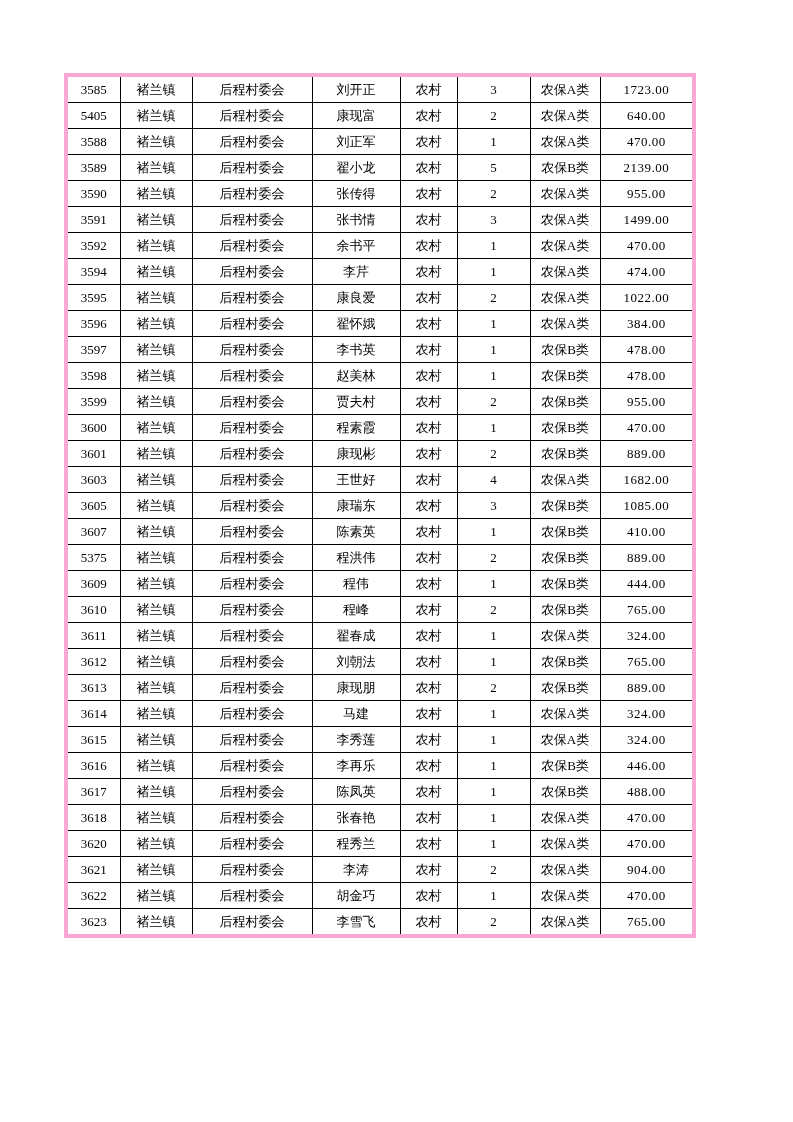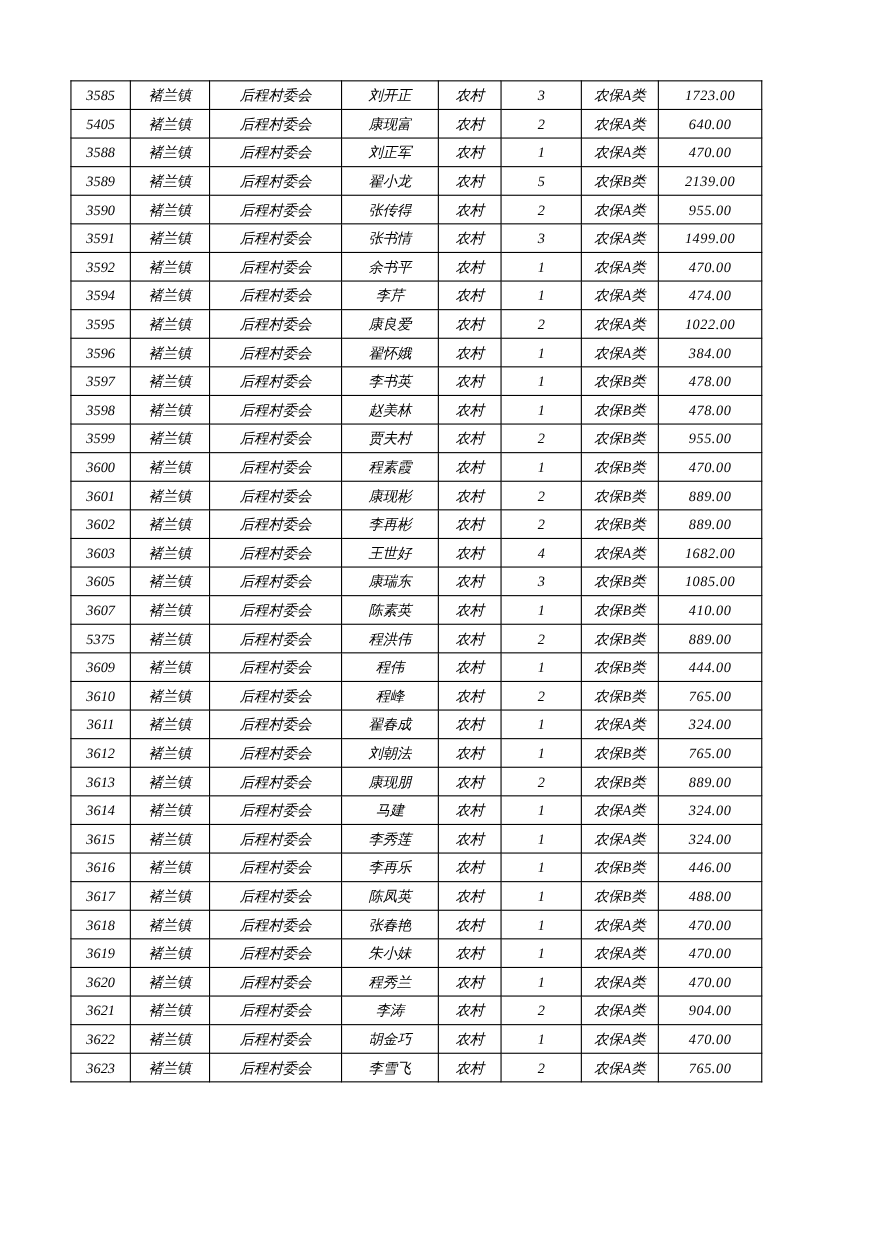--- a/index.html
+++ b/index.html
@@ -14,22 +14,21 @@
     overflow: hidden;
   }
   .sheet {
     position: absolute;
     left: 64px;
     top: 73px;
   }
   table.grid {
     border-collapse: collapse;
     table-layout: fixed;
-    border: 1px solid #f9a8d4;
-    font-style: italic;
+    border: 4px solid #f9a8d4;
   }
   table.grid td {
     border: 1px solid #000;
     height: 25px;
     padding: 0 3px;
     font-size: 13px;
     line-height: 25px;
     text-align: center;
     white-space: nowrap;
     overflow: hidden;
@@ -205,140 +204,130 @@
           <td class="cell-serial">3601</td>
           <td class="cell-town">褚兰镇</td>
           <td class="cell-village">后程村委会</td>
           <td class="cell-name">康现彬</td>
           <td class="cell-residence">农村</td>
           <td class="cell-count">2</td>
           <td class="cell-category">农保B类</td>
           <td class="cell-amount">889.00</td>
         </tr>
         <tr>
-          <td class="cell-serial">3602</td>
-          <td class="cell-town">褚兰镇</td>
-          <td class="cell-village">后程村委会</td>
-          <td class="cell-name">李再彬</td>
+          <td class="cell-serial">3603</td>
+          <td class="cell-town">褚兰镇</td>
+          <td class="cell-village">后程村委会</td>
+          <td class="cell-name">王世好</td>
+          <td class="cell-residence">农村</td>
+          <td class="cell-count">4</td>
+          <td class="cell-category">农保A类</td>
+          <td class="cell-amount">1682.00</td>
+        </tr>
+        <tr>
+          <td class="cell-serial">3605</td>
+          <td class="cell-town">褚兰镇</td>
+          <td class="cell-village">后程村委会</td>
+          <td class="cell-name">康瑞东</td>
+          <td class="cell-residence">农村</td>
+          <td class="cell-count">3</td>
+          <td class="cell-category">农保B类</td>
+          <td class="cell-amount">1085.00</td>
+        </tr>
+        <tr>
+          <td class="cell-serial">3607</td>
+          <td class="cell-town">褚兰镇</td>
+          <td class="cell-village">后程村委会</td>
+          <td class="cell-name">陈素英</td>
+          <td class="cell-residence">农村</td>
+          <td class="cell-count">1</td>
+          <td class="cell-category">农保B类</td>
+          <td class="cell-amount">410.00</td>
+        </tr>
+        <tr>
+          <td class="cell-serial">5375</td>
+          <td class="cell-town">褚兰镇</td>
+          <td class="cell-village">后程村委会</td>
+          <td class="cell-name">程洪伟</td>
           <td class="cell-residence">农村</td>
           <td class="cell-count">2</td>
           <td class="cell-category">农保B类</td>
           <td class="cell-amount">889.00</td>
         </tr>
         <tr>
-          <td class="cell-serial">3603</td>
-          <td class="cell-town">褚兰镇</td>
-          <td class="cell-village">后程村委会</td>
-          <td class="cell-name">王世好</td>
-          <td class="cell-residence">农村</td>
-          <td class="cell-count">4</td>
-          <td class="cell-category">农保A类</td>
-          <td class="cell-amount">1682.00</td>
-        </tr>
-        <tr>
-          <td class="cell-serial">3605</td>
-          <td class="cell-town">褚兰镇</td>
-          <td class="cell-village">后程村委会</td>
-          <td class="cell-name">康瑞东</td>
-          <td class="cell-residence">农村</td>
-          <td class="cell-count">3</td>
-          <td class="cell-category">农保B类</td>
-          <td class="cell-amount">1085.00</td>
-        </tr>
-        <tr>
-          <td class="cell-serial">3607</td>
-          <td class="cell-town">褚兰镇</td>
-          <td class="cell-village">后程村委会</td>
-          <td class="cell-name">陈素英</td>
-          <td class="cell-residence">农村</td>
-          <td class="cell-count">1</td>
-          <td class="cell-category">农保B类</td>
-          <td class="cell-amount">410.00</td>
-        </tr>
-        <tr>
-          <td class="cell-serial">5375</td>
-          <td class="cell-town">褚兰镇</td>
-          <td class="cell-village">后程村委会</td>
-          <td class="cell-name">程洪伟</td>
+          <td class="cell-serial">3609</td>
+          <td class="cell-town">褚兰镇</td>
+          <td class="cell-village">后程村委会</td>
+          <td class="cell-name">程伟</td>
+          <td class="cell-residence">农村</td>
+          <td class="cell-count">1</td>
+          <td class="cell-category">农保B类</td>
+          <td class="cell-amount">444.00</td>
+        </tr>
+        <tr>
+          <td class="cell-serial">3610</td>
+          <td class="cell-town">褚兰镇</td>
+          <td class="cell-village">后程村委会</td>
+          <td class="cell-name">程峰</td>
+          <td class="cell-residence">农村</td>
+          <td class="cell-count">2</td>
+          <td class="cell-category">农保B类</td>
+          <td class="cell-amount">765.00</td>
+        </tr>
+        <tr>
+          <td class="cell-serial">3611</td>
+          <td class="cell-town">褚兰镇</td>
+          <td class="cell-village">后程村委会</td>
+          <td class="cell-name">翟春成</td>
+          <td class="cell-residence">农村</td>
+          <td class="cell-count">1</td>
+          <td class="cell-category">农保A类</td>
+          <td class="cell-amount">324.00</td>
+        </tr>
+        <tr>
+          <td class="cell-serial">3612</td>
+          <td class="cell-town">褚兰镇</td>
+          <td class="cell-village">后程村委会</td>
+          <td class="cell-name">刘朝法</td>
+          <td class="cell-residence">农村</td>
+          <td class="cell-count">1</td>
+          <td class="cell-category">农保B类</td>
+          <td class="cell-amount">765.00</td>
+        </tr>
+        <tr>
+          <td class="cell-serial">3613</td>
+          <td class="cell-town">褚兰镇</td>
+          <td class="cell-village">后程村委会</td>
+          <td class="cell-name">康现朋</td>
           <td class="cell-residence">农村</td>
           <td class="cell-count">2</td>
           <td class="cell-category">农保B类</td>
           <td class="cell-amount">889.00</td>
         </tr>
         <tr>
-          <td class="cell-serial">3609</td>
-          <td class="cell-town">褚兰镇</td>
-          <td class="cell-village">后程村委会</td>
-          <td class="cell-name">程伟</td>
-          <td class="cell-residence">农村</td>
-          <td class="cell-count">1</td>
-          <td class="cell-category">农保B类</td>
-          <td class="cell-amount">444.00</td>
-        </tr>
-        <tr>
-          <td class="cell-serial">3610</td>
-          <td class="cell-town">褚兰镇</td>
-          <td class="cell-village">后程村委会</td>
-          <td class="cell-name">程峰</td>
-          <td class="cell-residence">农村</td>
-          <td class="cell-count">2</td>
-          <td class="cell-category">农保B类</td>
-          <td class="cell-amount">765.00</td>
-        </tr>
-        <tr>
-          <td class="cell-serial">3611</td>
-          <td class="cell-town">褚兰镇</td>
-          <td class="cell-village">后程村委会</td>
-          <td class="cell-name">翟春成</td>
+          <td class="cell-serial">3614</td>
+          <td class="cell-town">褚兰镇</td>
+          <td class="cell-village">后程村委会</td>
+          <td class="cell-name">马建</td>
           <td class="cell-residence">农村</td>
           <td class="cell-count">1</td>
           <td class="cell-category">农保A类</td>
           <td class="cell-amount">324.00</td>
         </tr>
         <tr>
-          <td class="cell-serial">3612</td>
-          <td class="cell-town">褚兰镇</td>
-          <td class="cell-village">后程村委会</td>
-          <td class="cell-name">刘朝法</td>
-          <td class="cell-residence">农村</td>
-          <td class="cell-count">1</td>
-          <td class="cell-category">农保B类</td>
-          <td class="cell-amount">765.00</td>
-        </tr>
-        <tr>
-          <td class="cell-serial">3613</td>
-          <td class="cell-town">褚兰镇</td>
-          <td class="cell-village">后程村委会</td>
-          <td class="cell-name">康现朋</td>
-          <td class="cell-residence">农村</td>
-          <td class="cell-count">2</td>
-          <td class="cell-category">农保B类</td>
-          <td class="cell-amount">889.00</td>
-        </tr>
-        <tr>
-          <td class="cell-serial">3614</td>
-          <td class="cell-town">褚兰镇</td>
-          <td class="cell-village">后程村委会</td>
-          <td class="cell-name">马建</td>
+          <td class="cell-serial">3615</td>
+          <td class="cell-town">褚兰镇</td>
+          <td class="cell-village">后程村委会</td>
+          <td class="cell-name">李秀莲</td>
           <td class="cell-residence">农村</td>
           <td class="cell-count">1</td>
           <td class="cell-category">农保A类</td>
           <td class="cell-amount">324.00</td>
         </tr>
         <tr>
-          <td class="cell-serial">3615</td>
-          <td class="cell-town">褚兰镇</td>
-          <td class="cell-village">后程村委会</td>
-          <td class="cell-name">李秀莲</td>
-          <td class="cell-residence">农村</td>
-          <td class="cell-count">1</td>
-          <td class="cell-category">农保A类</td>
-          <td class="cell-amount">324.00</td>
-        </tr>
-        <tr>
           <td class="cell-serial">3616</td>
           <td class="cell-town">褚兰镇</td>
           <td class="cell-village">后程村委会</td>
           <td class="cell-name">李再乐</td>
           <td class="cell-residence">农村</td>
           <td class="cell-count">1</td>
           <td class="cell-category">农保B类</td>
           <td class="cell-amount">446.00</td>
         </tr>
         <tr>
@@ -349,30 +338,20 @@
           <td class="cell-residence">农村</td>
           <td class="cell-count">1</td>
           <td class="cell-category">农保B类</td>
           <td class="cell-amount">488.00</td>
         </tr>
         <tr>
           <td class="cell-serial">3618</td>
           <td class="cell-town">褚兰镇</td>
           <td class="cell-village">后程村委会</td>
           <td class="cell-name">张春艳</td>
-          <td class="cell-residence">农村</td>
-          <td class="cell-count">1</td>
-          <td class="cell-category">农保A类</td>
-          <td class="cell-amount">470.00</td>
-        </tr>
-        <tr>
-          <td class="cell-serial">3619</td>
-          <td class="cell-town">褚兰镇</td>
-          <td class="cell-village">后程村委会</td>
-          <td class="cell-name">朱小妹</td>
           <td class="cell-residence">农村</td>
           <td class="cell-count">1</td>
           <td class="cell-category">农保A类</td>
           <td class="cell-amount">470.00</td>
         </tr>
         <tr>
           <td class="cell-serial">3620</td>
           <td class="cell-town">褚兰镇</td>
           <td class="cell-village">后程村委会</td>
           <td class="cell-name">程秀兰</td>

